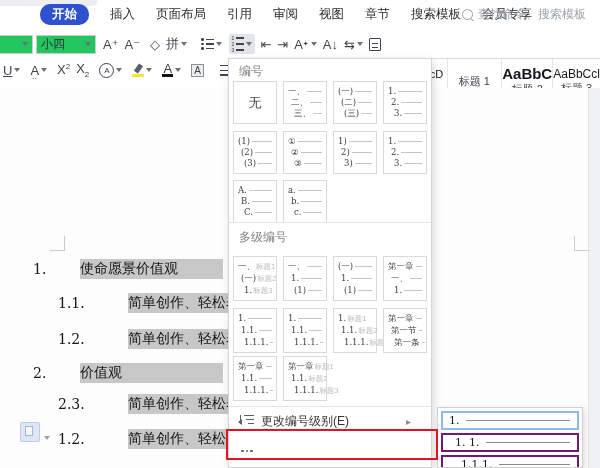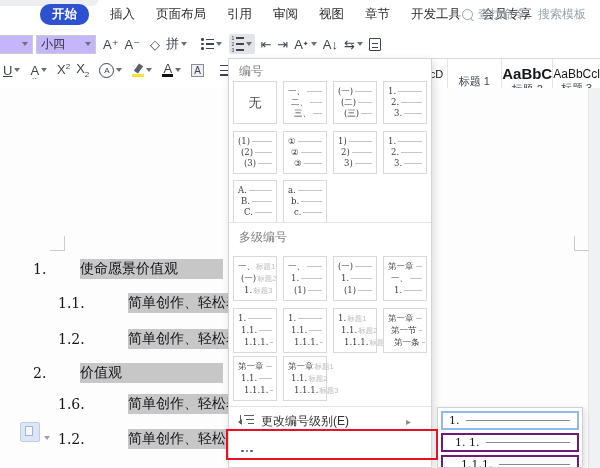--- a/index.html
+++ b/index.html
@@ -17,21 +17,21 @@
   .mag::after{content:"";position:absolute;left:8px;top:8px;width:4px;height:1.4px;background:#9aa3ab;transform:rotate(45deg);transform-origin:0 0;}
 
   
   #toolbar{position:absolute;left:0;top:28px;width:600px;height:60px;background:#fff;border-bottom:1px solid #e3e5e8;}
   .trow{position:absolute;left:0;height:22px;display:flex;align-items:center;}
   #trow1{top:5px;}
   #trow2{top:31px;}
   .tbtn{display:inline-flex;align-items:center;justify-content:center;height:20px;padding:0 3px;color:#3e4450;font-size:13px;cursor:pointer;border-radius:2px;white-space:nowrap;}
   .tbtn.pressed{background:#e2e4e8;}
   .caret{width:0;height:0;border-left:3.5px solid transparent;border-right:3.5px solid transparent;border-top:4px solid #6b7076;margin-left:2px;display:inline-block;}
-  .combo{display:inline-flex;align-items:center;justify-content:space-between;height:19px;border:1px solid #c9ccd1;background:#c4b5fd;box-sizing:border-box;padding:0 4px;cursor:pointer;}
+  .combo{display:inline-flex;align-items:center;justify-content:space-between;height:19px;border:1px solid #c9ccd1;background:#22c55e;box-sizing:border-box;padding:0 4px;cursor:pointer;}
   .mini-list{display:inline-flex;flex-direction:column;gap:2px;}
   .mini-list i{display:flex;align-items:center;gap:2px;font-style:normal;}
   .mini-list i::before{content:"";width:2.5px;height:2.5px;background:#3e4450;border-radius:50%;}
   .mini-list i b{width:8px;height:1.5px;background:#3e4450;display:block;}
   .mini-num i::before{content:"1";width:auto;height:auto;background:none;border-radius:0;font-size:5px;line-height:4px;color:#3e4450;}
   .mini-num i:nth-child(2)::before{content:"2";}
   .mini-num i:nth-child(3)::before{content:"3";}
   .sup{font-size:8px;vertical-align:super;}
   .sub{font-size:8px;vertical-align:sub;}
   .circleA{width:13px;height:13px;border:1px solid #3e4450;border-radius:50%;font-size:8px;display:inline-flex;align-items:center;justify-content:center;}
@@ -114,21 +114,21 @@
   <div id="tabbar">
     <div id="tab-corner"></div>
     <div id="tabs">
         <div class="tab active">开始</div>
         <div class="tab">插入</div>
         <div class="tab">页面布局</div>
         <div class="tab">引用</div>
         <div class="tab">审阅</div>
         <div class="tab">视图</div>
         <div class="tab">章节</div>
-        <div class="tab">开发工具</div>
+        <div class="tab">搜索模板</div>
         <div class="tab">会员专享</div>
       </div>
     <div id="search">
       <span class="mag"></span>
       <span>查找命令、搜索模板</span>
     </div>
   </div>
 
   <div id="toolbar">
     <div class="trow" id="trow1">
@@ -270,21 +270,21 @@
     <div class="cropmark" id="crop-right"></div>
     <div id="doclines">
         <div class="docline docnum" style="top: 171px; left: 33px; width: 40px;">1.</div>
         <div class="dochl" style="top: 171px; left: 80px; width: 143px;">使命愿景价值观</div>
         <div class="docline docnum" style="top: 205px; left: 58px; width: 50px;">1.1.</div>
         <div class="dochl" style="top: 205px; left: 128px; width: 112px;">简单创作、轻松表</div>
         <div class="docline docnum" style="top: 241px; left: 58px; width: 50px;">1.2.</div>
         <div class="dochl" style="top: 241px; left: 128px; width: 112px;">简单创作、轻松表</div>
         <div class="docline docnum" style="top: 275px; left: 33px; width: 40px;">2.</div>
         <div class="dochl" style="top: 275px; left: 80px; width: 143px;">价值观</div>
-        <div class="docline docnum" style="top: 306px; left: 58px; width: 50px;">1.6.</div>
+        <div class="docline docnum" style="top: 306px; left: 58px; width: 50px;">2.3.</div>
         <div class="dochl" style="top: 306px; left: 128px; width: 112px;">简单创作、轻松表</div>
         <div class="docline docnum" style="top: 341px; left: 58px; width: 50px;">1.2.</div>
         <div class="dochl" style="top: 341px; left: 128px; width: 112px;">简单创作、轻松表</div>
       </div>
     <div id="paste-btn"></div>
     <div id="paste-caret"><span class="caret"></span></div>
   </div>
 
   <div id="numpanel">
     <div class="sect-title" id="title-number">编号</div>

